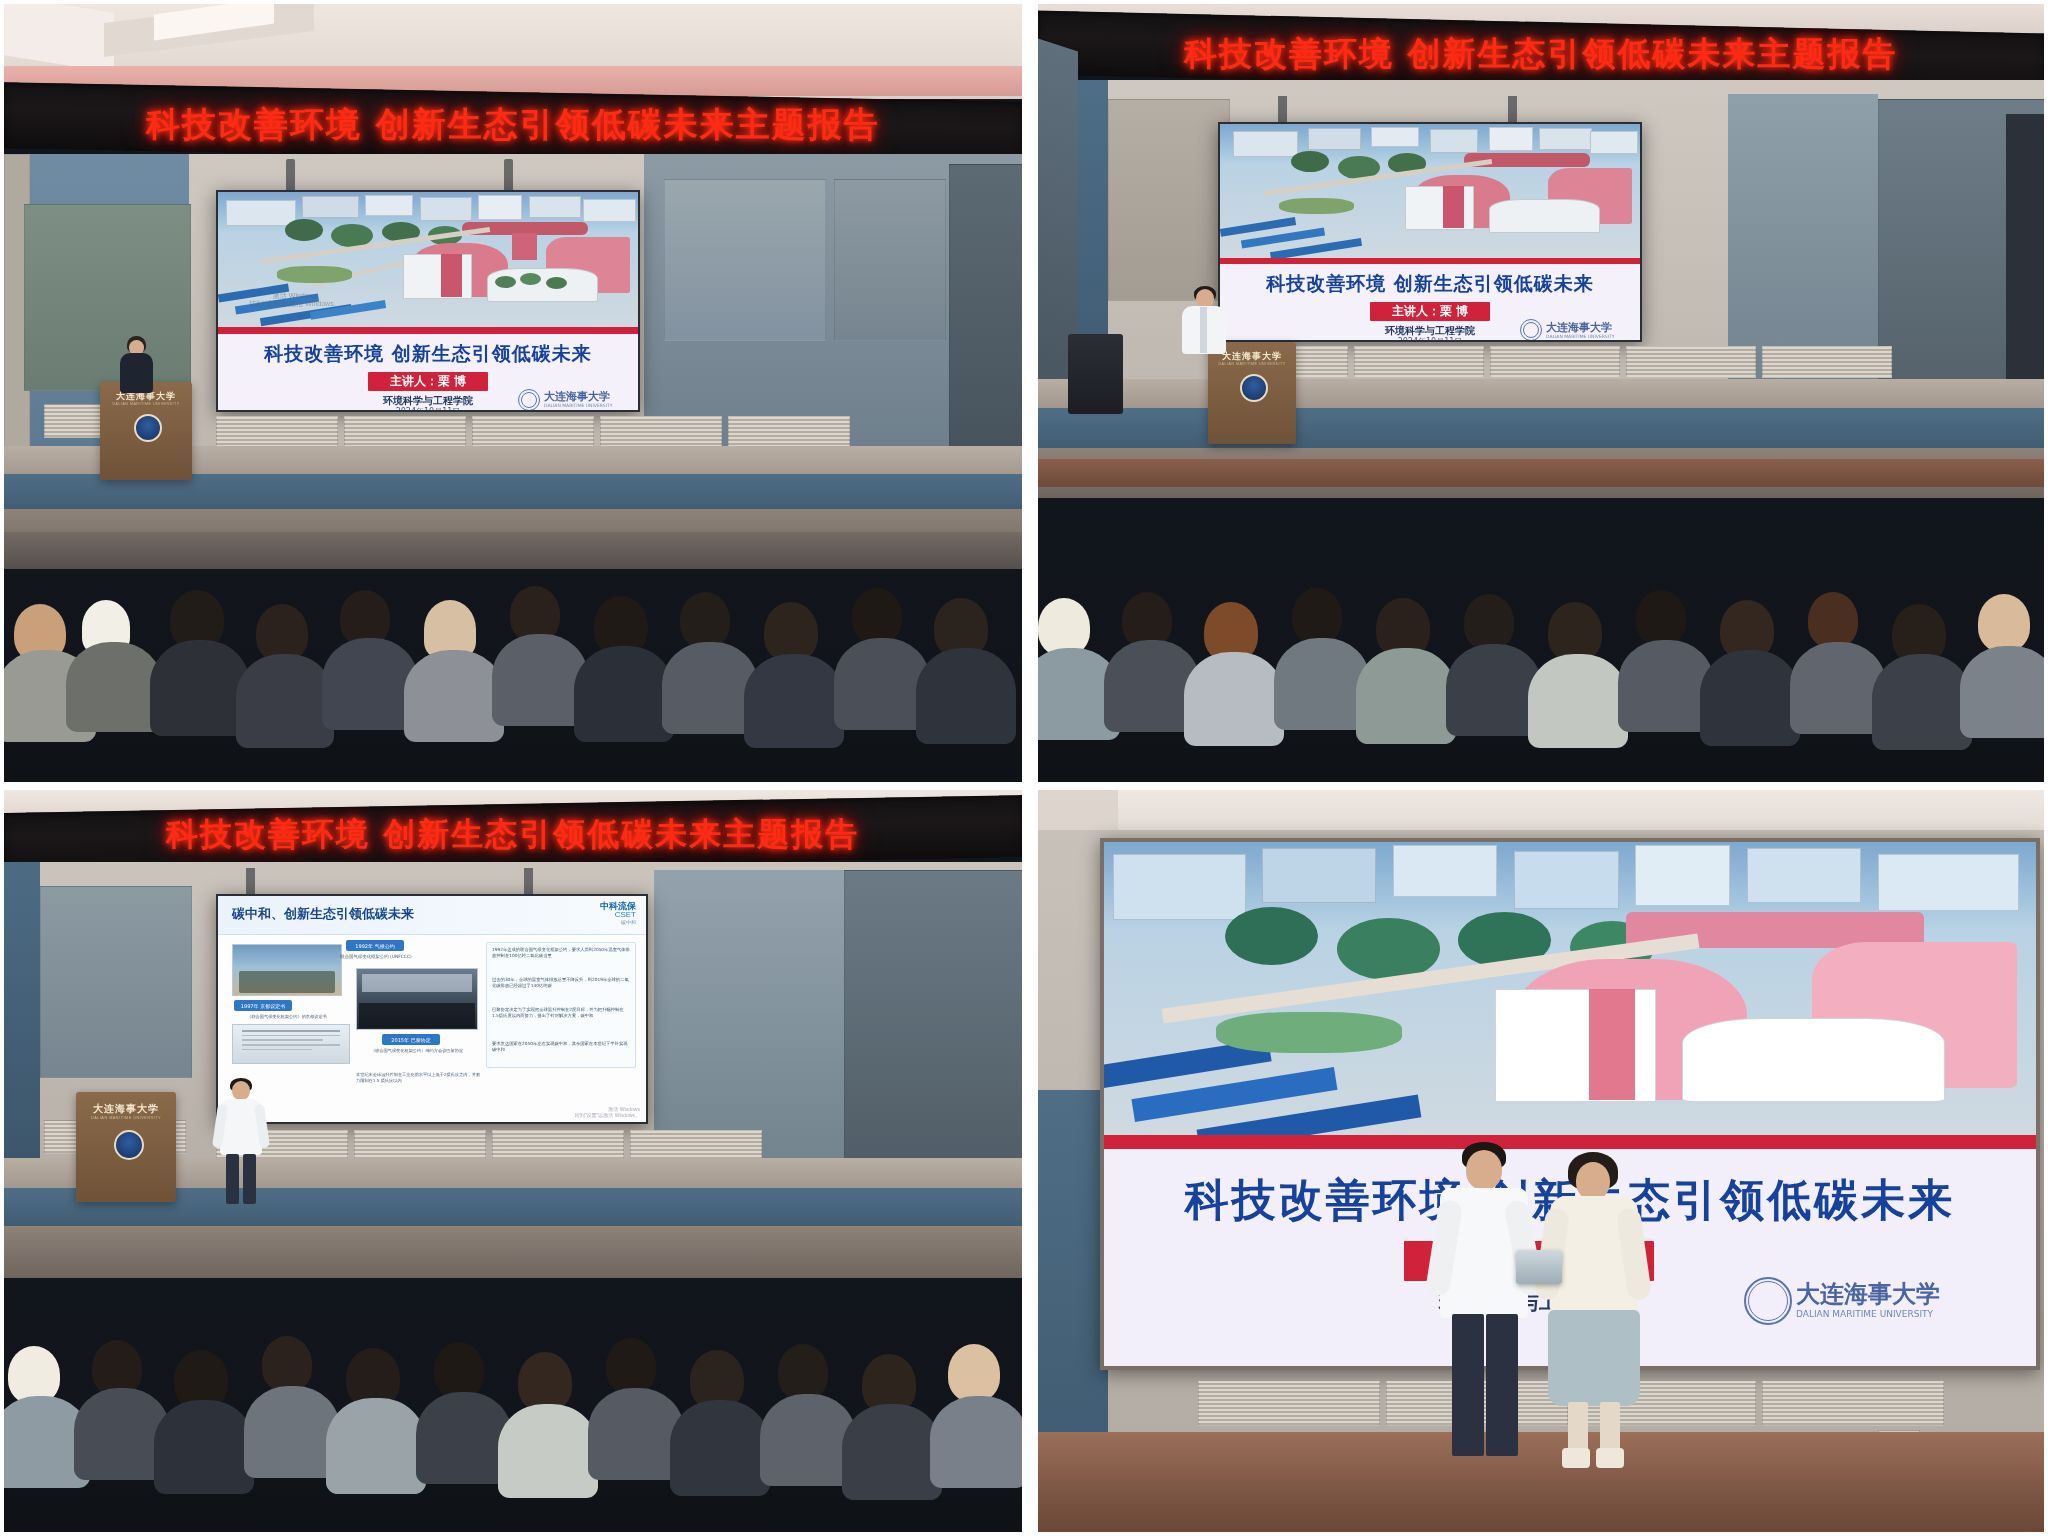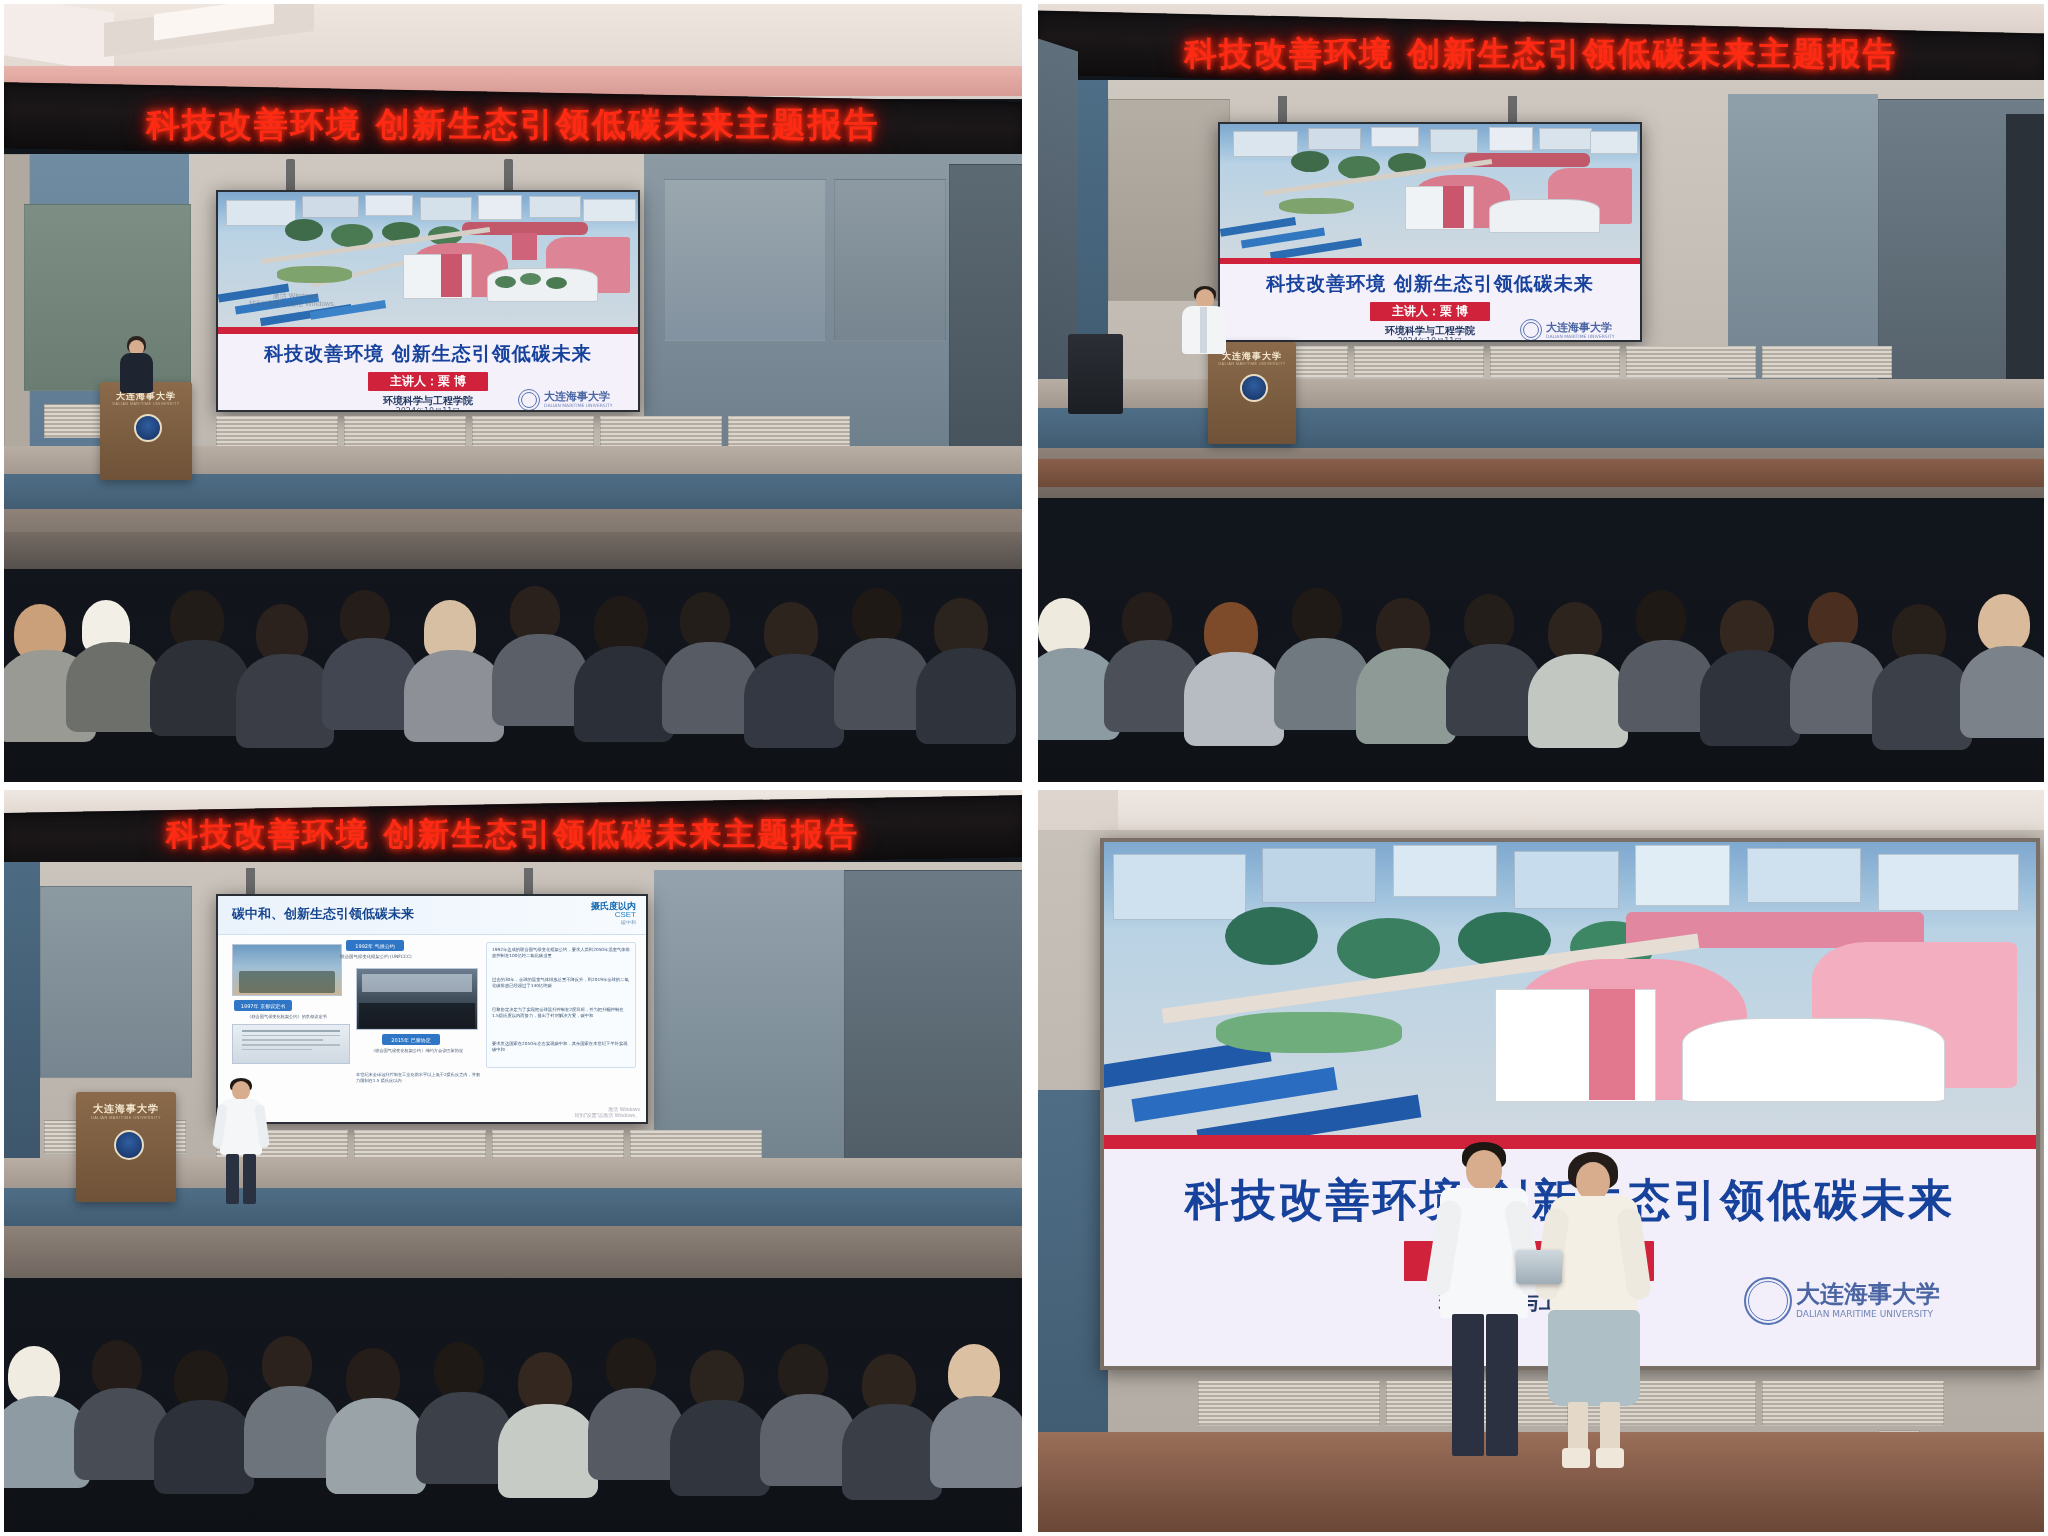--- a/index.html
+++ b/index.html
@@ -364,21 +364,21 @@
     <div class="wall-panel" style="left:840px;top:80px;width:178px;height:290px;background:linear-gradient(180deg,#6b7a85,#515e68);"></div>
 
     <div style="position:absolute;left:242px;top:78px;width:9px;height:28px;background:#6a6a6a;"></div>
     <div style="position:absolute;left:520px;top:78px;width:9px;height:28px;background:#6a6a6a;"></div>
 
     <div class="screen" style="left:212px;top:104px;width:428px;height:226px;">
       <div class="cslide">
         <div class="cs-head"></div>
         <div class="cs-title" style="left:14px;top:9px;font-size:13px;">碳中和、创新生态引领低碳未来</div>
         <div class="cs-logo" style="right:10px;top:6px;">
-          <div class="cs-logo-main" style="font-size:9px;">摄氏度以内</div>
+          <div class="cs-logo-main" style="font-size:9px;">中科流保</div>
           <div class="cs-logo-sub" style="font-size:8px;">CSET</div>
           <div class="cs-logo-sub" style="font-size:5px;color:#6b8fb5;">碳中和</div>
         </div>
 
         <div class="cs-photo" style="left:14px;top:48px;width:108px;height:50px;
              background:linear-gradient(180deg,#6d9ac2 0%,#9fc0d6 45%,#c9b79a 100%);">
           <div style="position:absolute;left:6%;bottom:4%;width:88%;height:44%;background:rgba(40,60,45,.55);border-radius:2px;"></div>
         </div>
         <div class="cs-tag" style="left:128px;top:44px;width:58px;height:11px;font-size:5px;">1992年 气候公约</div>
         <div class="cs-cap" style="left:122px;top:58px;width:72px;font-size:4.4px;">联合国气候变化框架公约 (UNFCCC)</div>

